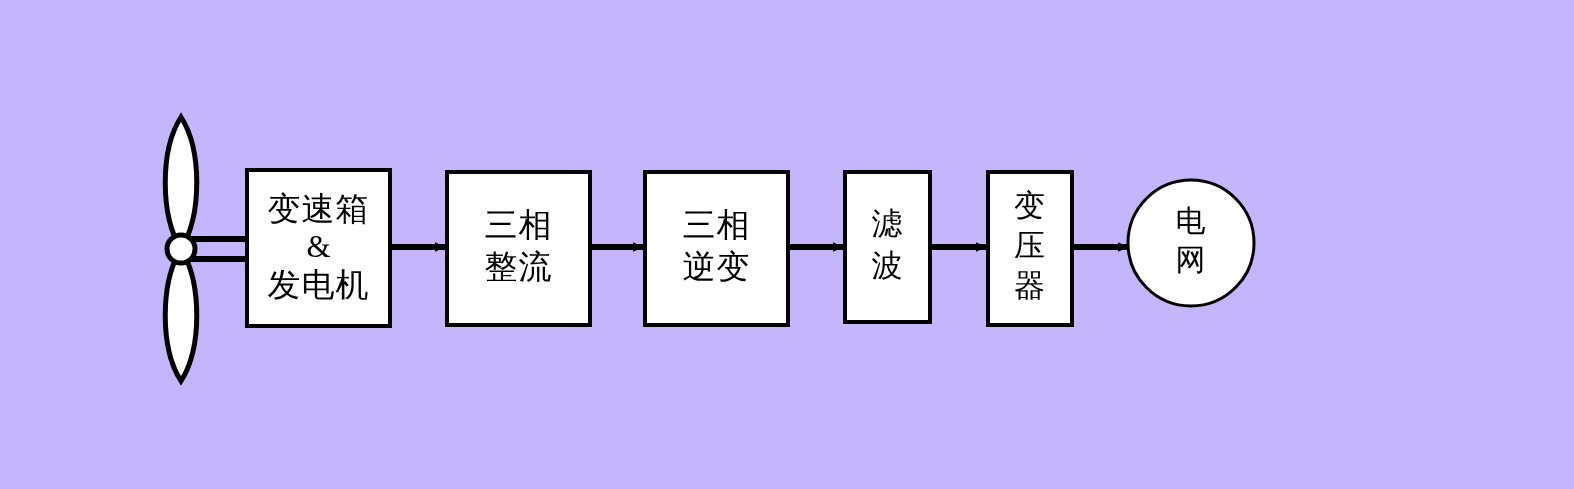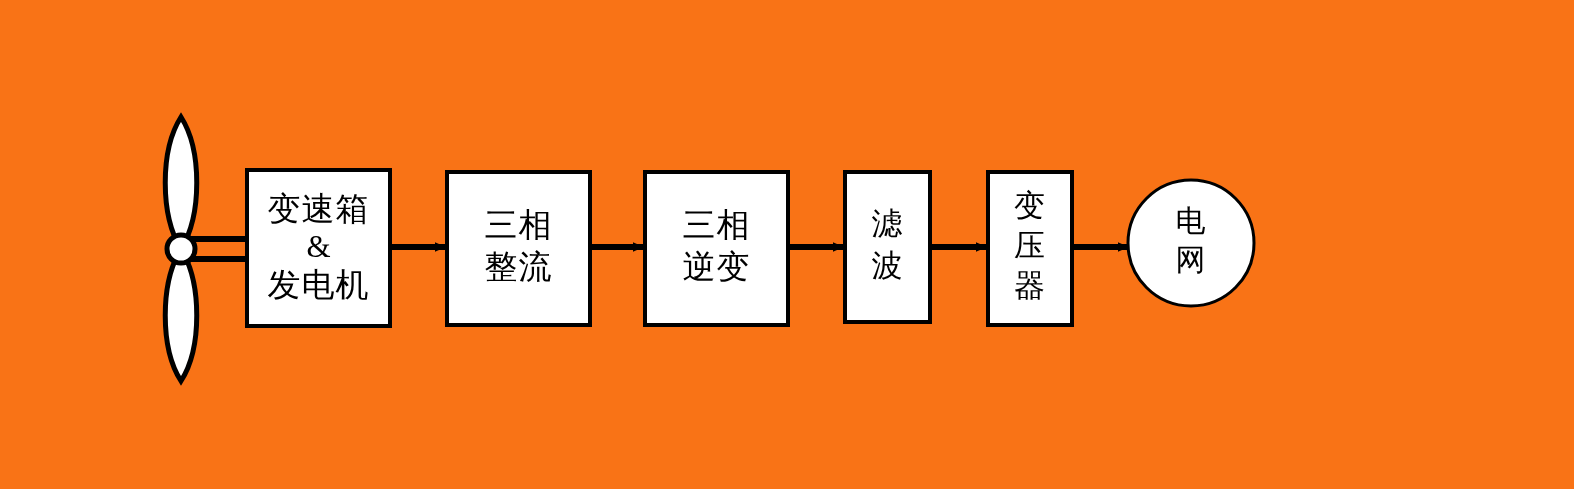--- a/index.html
+++ b/index.html
@@ -10,21 +10,21 @@
   body {
     width: 1574px;
     height: 489px;
     font-family: "Liberation Serif", "DejaVu Serif", serif;
     overflow: hidden;
   }
   #diagram-root {
     position: relative;
     width: 1574px;
     height: 489px;
-    background: #f97316;
+    background: #c4b5fd;
   }
   svg.diagram-canvas {
     position: absolute;
     left: 0;
     top: 0;
     width: 1574px;
     height: 489px;
     display: block;
   }
   .block-label {

